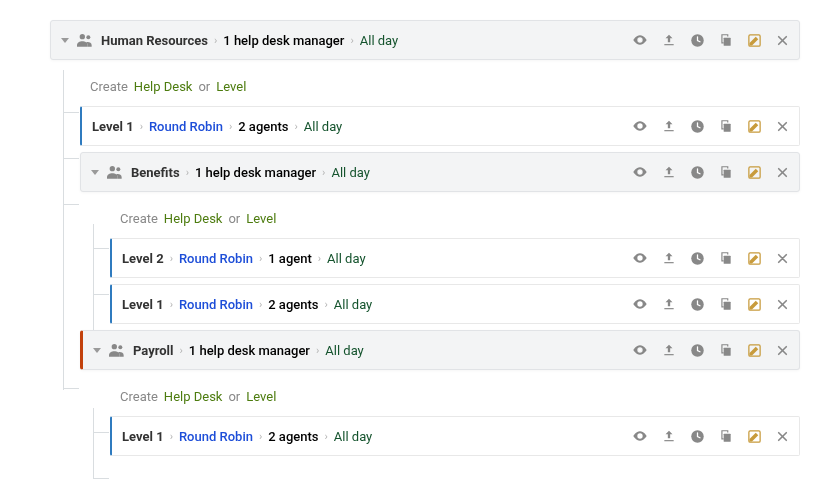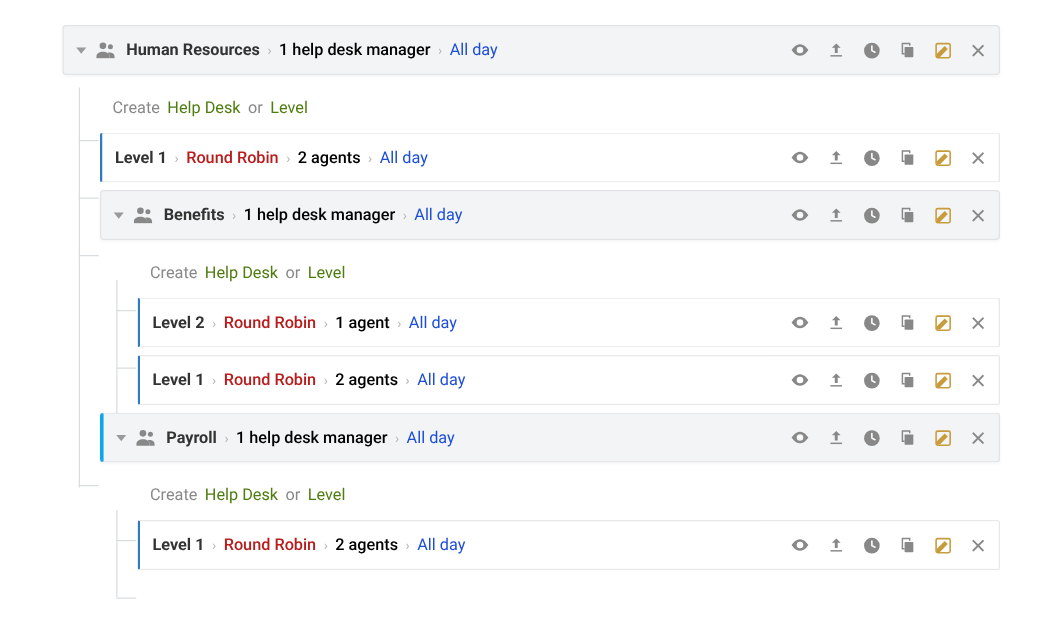--- a/index.html
+++ b/index.html
@@ -23,21 +23,21 @@
     border: 1px solid #e1e3e6;
     border-radius: 3px;
     box-shadow: 0 1px 3px rgba(0,0,0,0.04);
   }
   .level-row {
     background: #fff;
     border: 1px solid #e8e8e8;
     border-left: 2px solid #2f7bbf;
     border-radius: 2px;
   }
-  .dept-payroll { border-left: 3px solid #0ea5e9; align-items: center; }
+  .dept-payroll { border-left: 3px solid #c2410c; align-items: center; }
   .create-row {
     background: transparent;
     color: #888;
   }
   .caret {
     display: inline-block;
     width: 0; height: 0;
     border-left: 4px solid transparent;
     border-right: 4px solid transparent;
     border-top: 5px solid #9a9a9a;
@@ -46,22 +46,22 @@
   .users-icon {
     color: #888;
     margin-right: 8px;
     display: inline-flex;
   }
   .row-text { display: flex; align-items: center; gap: 6px; flex: 1; }
   .dept-name { font-weight: 700; color: #333; }
   .level-name { font-weight: 700; color: #333; }
   .sep { color: #b5b5b5; font-size: 11px; }
   .manager, .agents { color: #000000; font-weight:500; }
-  .assign { color: #b91c1c; font-weight:500; }
-  .allday { color: #1d4ed8; }
+  .assign { color: #1d4ed8; font-weight:500; }
+  .allday { color: #14532d; }
   .link { color: #4d7c0f; cursor: pointer; }
   .actions {
     display: flex;
     align-items: center;
     gap: 14px;
     color: #888;
   }
   .actions .icon { cursor: pointer; display:inline-flex; }
   .actions .icon.edit { color: #c89b3c; }
   

